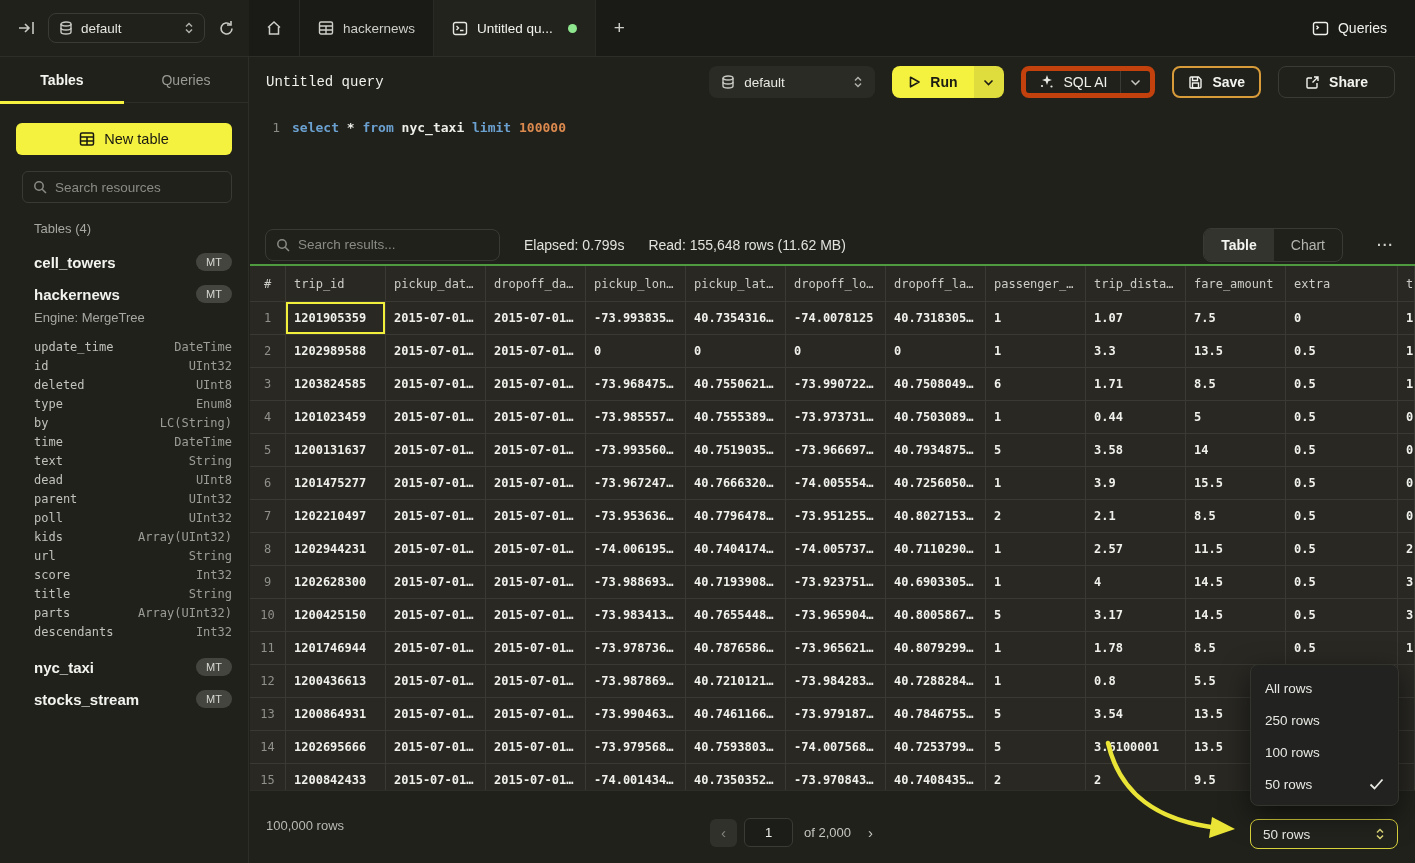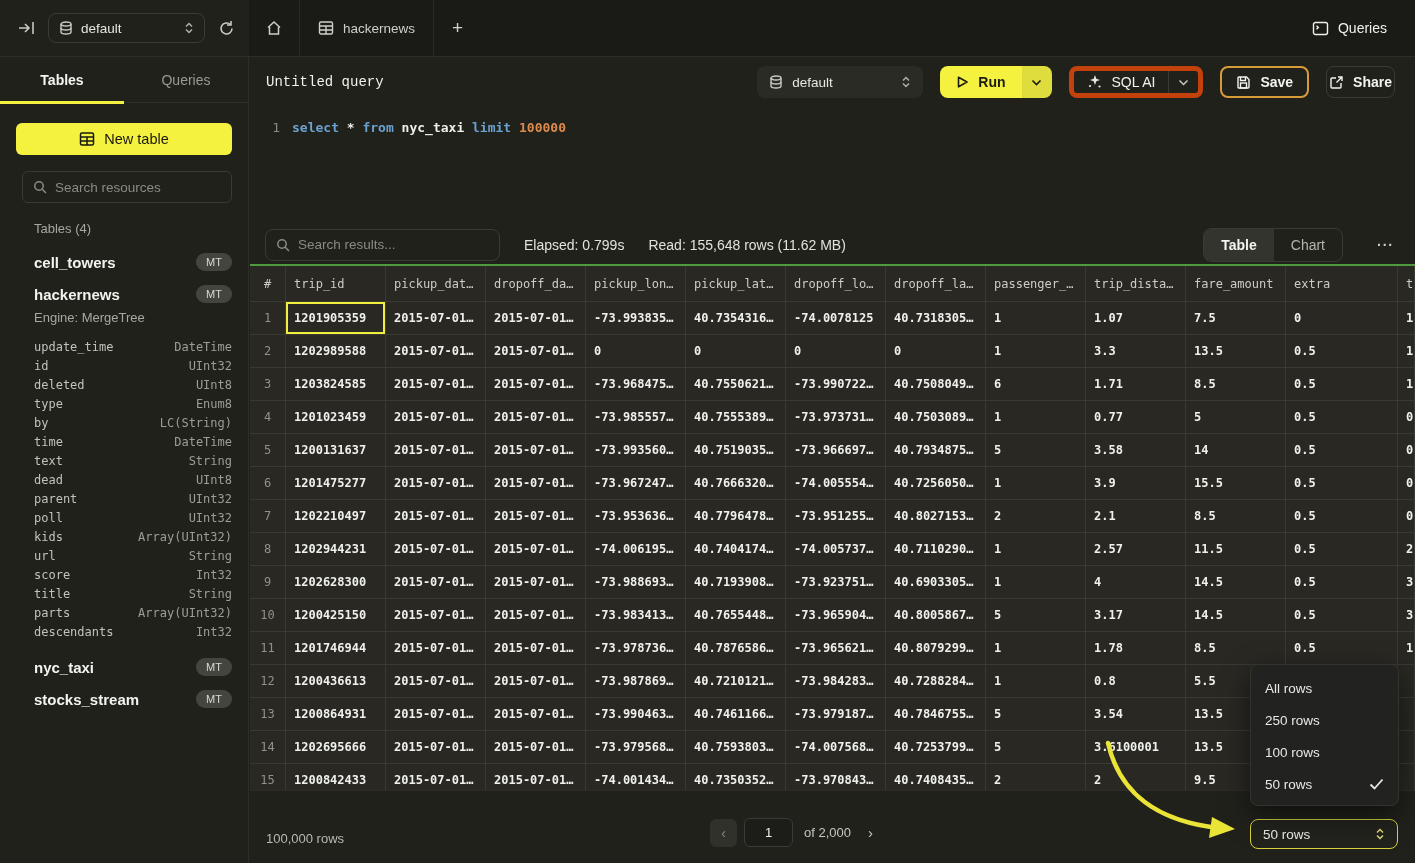--- a/index.html
+++ b/index.html
@@ -69,21 +69,21 @@
   .run-main { background:#f5f23f; display:flex; align-items:center; gap:9px; padding:0 16px;
     color:#1c1c12; font-size:14px; font-weight:600; }
   .run-caret { background:#dfdc3e; width:30px; display:flex; align-items:center; justify-content:center; }
   .sqlai-btn { height:32px; border:5px solid #c2410c; border-radius:8px; display:flex; align-items:center; cursor:pointer; }
   .sqlai-main { display:flex; align-items:center; gap:9px; padding:0 13px; font-size:14px; color:#f0f0ec; }
   .sqlai-caret { width:30px; align-self:stretch; display:flex; align-items:center; justify-content:center;
     border-left:1px solid #3b3b35; }
   .save-btn { height:32px; border:2px solid #d89b3a; border-radius:8px; display:flex; align-items:center;
     gap:9px; padding:0 14px; font-size:14px; font-weight:600; color:#f3f3ef; cursor:pointer; }
   .share-btn { height:32px; border:1px solid #3b3b35; border-radius:8px; display:flex; align-items:center;
-    gap:9px; padding:0 2px; font-size:14px; font-weight:600; color:#f3f3ef; cursor:pointer; }
+    gap:9px; padding:0 26px; font-size:14px; font-weight:600; color:#f3f3ef; cursor:pointer; }
 
   .editor { height:118px; padding:13px 0 0 0; cursor:text; }
   .editor-line { display:flex; font-family:"DejaVu Sans Mono",monospace; font-size:13px; font-weight:700; }
   .gutter { width:30px; text-align:right; color:#8a8a84; font-weight:400; }
   .code { padding-left:12px; }
   .tok-keyword { color:#6ba1d0; }
   .tok-plain { color:#eeeee9; }
   .tok-number { color:#dd8a4e; }
 
   .results-toolbar { height:39px; display:flex; align-items:center; padding:0 15px; gap:24px; }
@@ -107,21 +107,21 @@
   .rt-row > div { border-right:1px solid #3a3933; border-bottom:1px solid #3a3933;
     padding:0 8px; white-space:nowrap; overflow:hidden; display:flex; align-items:center; }
   .rt-header > div { height:36px; color:#cdcdc8; cursor:pointer; }
   .rt-body .rt-row > div { height:33px; color:#f0f0ec; font-weight:700; cursor:cell; }
   .td-num, .th-num { justify-content:center; padding:0 4px; }
   .rt-body .td-num { color:#91918b !important; font-weight:400 !important; }
   .cell-sel { box-shadow:inset 0 0 0 2px #f2ee3c; }
 
   
   .res-footer { height:73px; border-top:1px solid #2e2e29; position:relative; }
-  .total-rows { position:absolute; left:16px; top:40px; font-size:13px; color:#b9b9b4; }
+  .total-rows { position:absolute; left:16px; top:27px; font-size:13px; color:#b9b9b4; }
   .pager { position:absolute; left:460px; top:27px; display:flex; align-items:center; gap:7px; }
   .pg-prev { width:27px; height:28px; background:#31312b; border-radius:6px; display:flex;
     align-items:center; justify-content:center; color:#85857f; font-size:15px; cursor:pointer; }
   .pg-input { width:49px; height:29px; background:#1c1c18; border:1px solid #3b3b35; border-radius:6px;
     color:#f0f0ec; font-size:13px; text-align:center; outline:none; font-family:"Liberation Sans",sans-serif; }
   .pg-of { font-size:13px; color:#c6c6c1; margin:0 4px; }
   .pg-next { color:#c6c6c1; font-size:15px; padding:0 6px; cursor:pointer; }
   .pagesize-select { position:absolute; right:17px; top:28px; width:148px; height:30px;
     border:1.5px solid #d9d33c; border-radius:8px; background:#23231e; display:flex; align-items:center;
     padding:0 12px; font-size:13.5px; color:#ececе7; cursor:pointer; }
@@ -183,20 +183,30 @@
       </span>
     </div>
     <div class="tab">
       <span>
         <svg class="ic" width="16" height="16" viewBox="0 0 16 16" fill="none" stroke="#cfcfca" stroke-width="1.4">
             <rect x="1.5" y="2" width="13" height="12" rx="1.5"></rect>
             <path d="M1.5 6h13M8 6v8M1.5 10h13"></path>
           </svg>
       </span>
       <span>hackernews</span>
+    </div>
+    <div class="tab active">
+      <span>
+        <svg class="ic" width="16" height="15" viewBox="0 0 16 15" fill="none" stroke="#e8e8e3" stroke-width="1.4">
+            <rect x="1.5" y="1.5" width="13" height="12" rx="2"></rect>
+            <path d="M4.5 5l2 2-2 2M8 9.5h3.5"></path>
+          </svg>
+      </span>
+      <span>Untitled qu...</span>
+      <span class="dot"></span>
     </div>
     <div class="tab-plus">+</div>
   </div>
   <div class="topbar-right">
     <span>
       <svg class="ic" width="17" height="15" viewBox="0 0 17 15" fill="none" stroke="#f0f0ec" stroke-width="1.4">
           <rect x="1.5" y="1.5" width="14" height="12" rx="2"></rect>
           <path d="M4.5 4.8l1.8 1.7-1.8 1.7"></path>
         </svg>
     </span>
@@ -488,21 +498,21 @@
         <div class="rt-row">
           <div class="td-num">4</div>
           <div>1201023459</div>
           <div>2015-07-01…</div>
           <div>2015-07-01…</div>
           <div>-73.985557…</div>
           <div>40.7555389…</div>
           <div>-73.973731…</div>
           <div>40.7503089…</div>
           <div>1</div>
-          <div>0.77</div>
+          <div>0.44</div>
           <div>5</div>
           <div>0.5</div>
           <div>0</div>
         </div>
         <div class="rt-row">
           <div class="td-num">5</div>
           <div>1200131637</div>
           <div>2015-07-01…</div>
           <div>2015-07-01…</div>
           <div>-73.993560…</div>

